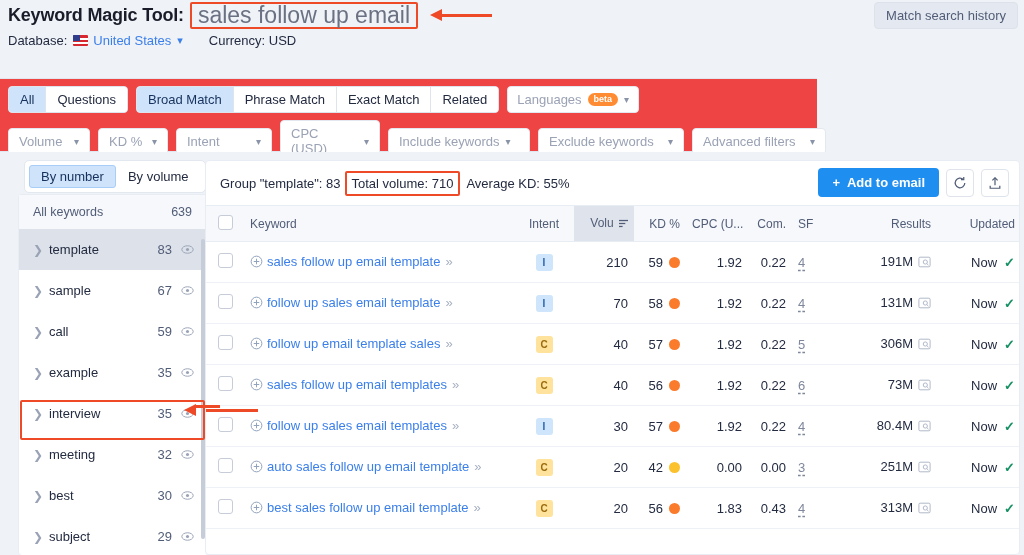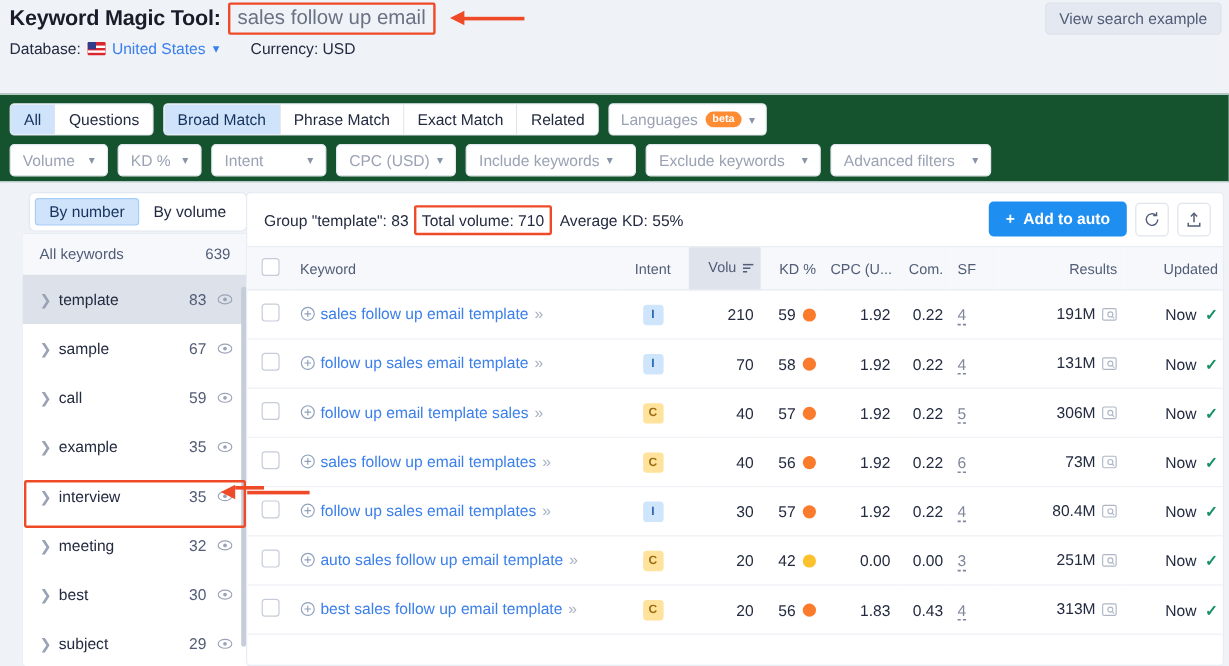--- a/index.html
+++ b/index.html
@@ -11,21 +11,21 @@
     overflow: hidden;
   }
   .page { position: relative; width: 1024px; height: 555px; }
 
   
   .topbar { position: absolute; left: 0; top: 0; width: 1024px; height: 78px; background: #eff2f7; }
   .title-row { position: absolute; left: 8px; top: 2px; display: flex; align-items: center; height: 26px; }
   .tool-title { font-size: 18px; font-weight: bold; color: #1a1d29; letter-spacing: -0.2px; }
   .query-box {
     margin-left: 6px; border: 2px solid #ef4a28; border-radius: 2px;
-    padding: 1px 6px 2px 6px; font-size: 17px; color: #6a7183; line-height: 20px;
+    padding: 1px 6px 2px 6px; font-size: 23px; color: #6a7183; line-height: 20px;
   }
   .arrow-right { position: relative; width: 62px; height: 12px; margin-left: 12px; }
   .arrow-right .shaft { position: absolute; left: 10px; top: 5px; width: 52px; height: 2.5px; background: #ef4a28; }
   .arrow-right .head {
     position: absolute; left: 0; top: 0px; width: 0; height: 0;
     border-top: 6px solid transparent; border-bottom: 6px solid transparent;
     border-right: 12px solid #ef4a28;
   }
   .db-row { position: absolute; left: 8px; top: 33px; display: flex; align-items: center; font-size: 13px; color: #232b40; }
   .db-label { color: #232b40; }
@@ -37,22 +37,22 @@
   .caret { display:inline-block; margin-left: 6px; color: #3b7fea; font-size: 11px; }
   .currency { margin-left: 26px; color: #232b40; }
   .search-history {
     position: absolute; right: 6px; top: 2px;
     background: #e4e8f0; border: 1px solid #dde1ea; border-radius: 4px;
     font-size: 13px; color: #515d77; padding: 5px 11px; cursor: pointer;
   }
 
   
   .filterbar {
-    position: absolute; left: 0; top: 78px; width: 1024px; height: 74px;
-    background: #14532d; border-top: 1px solid #e1e6ef; border-bottom: 1px solid #e1e6ef;
+    position: absolute; left: 0; top: 78px; width: 817px; height: 74px;
+    background: #ef4444; border-top: 1px solid #e1e6ef; border-bottom: 1px solid #e1e6ef;
   }
   .tabrow { position: absolute; left: 8px; top: 7px; display: flex; align-items: center; }
   .seg { display: flex; border: 1px solid #dfe3ec; border-radius: 4px; overflow: hidden; background: #fff; margin-right: 8px; }
   .seg > div { font-size: 13px; padding: 5px 11px; color: #232b40; cursor: pointer; border-right: 1px solid #dfe3ec; background: #fff; }
   .seg > div:last-child { border-right: none; }
   .seg > div.active { background: #cfe3fb; color: #16325c; }
   .pill {
     display: flex; align-items: center; gap: 6px;
     border: 1px solid #e3e7ef; border-radius: 4px; background: #fff;
     font-size: 13px; color: #9aa2b4; padding: 5px 9px; cursor: pointer;
@@ -172,21 +172,21 @@
       <span class="db-label">Database:</span>
       <span class="flag">
         <span class="s1"></span>
           <span class="s2"></span>
           <span class="canton"></span>
       </span>
       <span class="db-link">United States</span>
       <span class="caret">▾</span>
       <span class="currency">Currency: USD</span>
     </div>
-    <div class="search-history">View search example</div>
+    <div class="search-history">Match search history</div>
   </div>
 
   <div class="filterbar">
     <div class="tabrow">
       <div class="seg">
         <div class="active">All</div>
         <div>Questions</div>
       </div>
       <div class="seg">
         <div class="active">Broad Match</div>
@@ -346,21 +346,21 @@
     </div>
 
     <div class="main">
       <div class="main-head">
         <span class="stat">Group "template": 83</span>
         <span class="stat boxed">Total volume: 710</span>
         <span class="stat">Average KD: 55%</span>
         <div class="head-actions">
           <button class="btn-add">
             <span>+</span>
-            <span>Add to auto</span>
+            <span>Add to email</span>
           </button>
           <div class="icon-btn">
             <svg width="14" height="14" viewBox="0 0 16 16" fill="none" stroke="#515d77" stroke-width="1.4">
               <path d="M13.5 8a5.5 5.5 0 1 1-1.7-4"></path>
                 <path d="M12.3 1v3.2H9.1"></path>
             </svg>
           </div>
           <div class="icon-btn">
             <svg width="14" height="14" viewBox="0 0 16 16" fill="none" stroke="#515d77" stroke-width="1.4">
               <path d="M8 10.5V2"></path>

